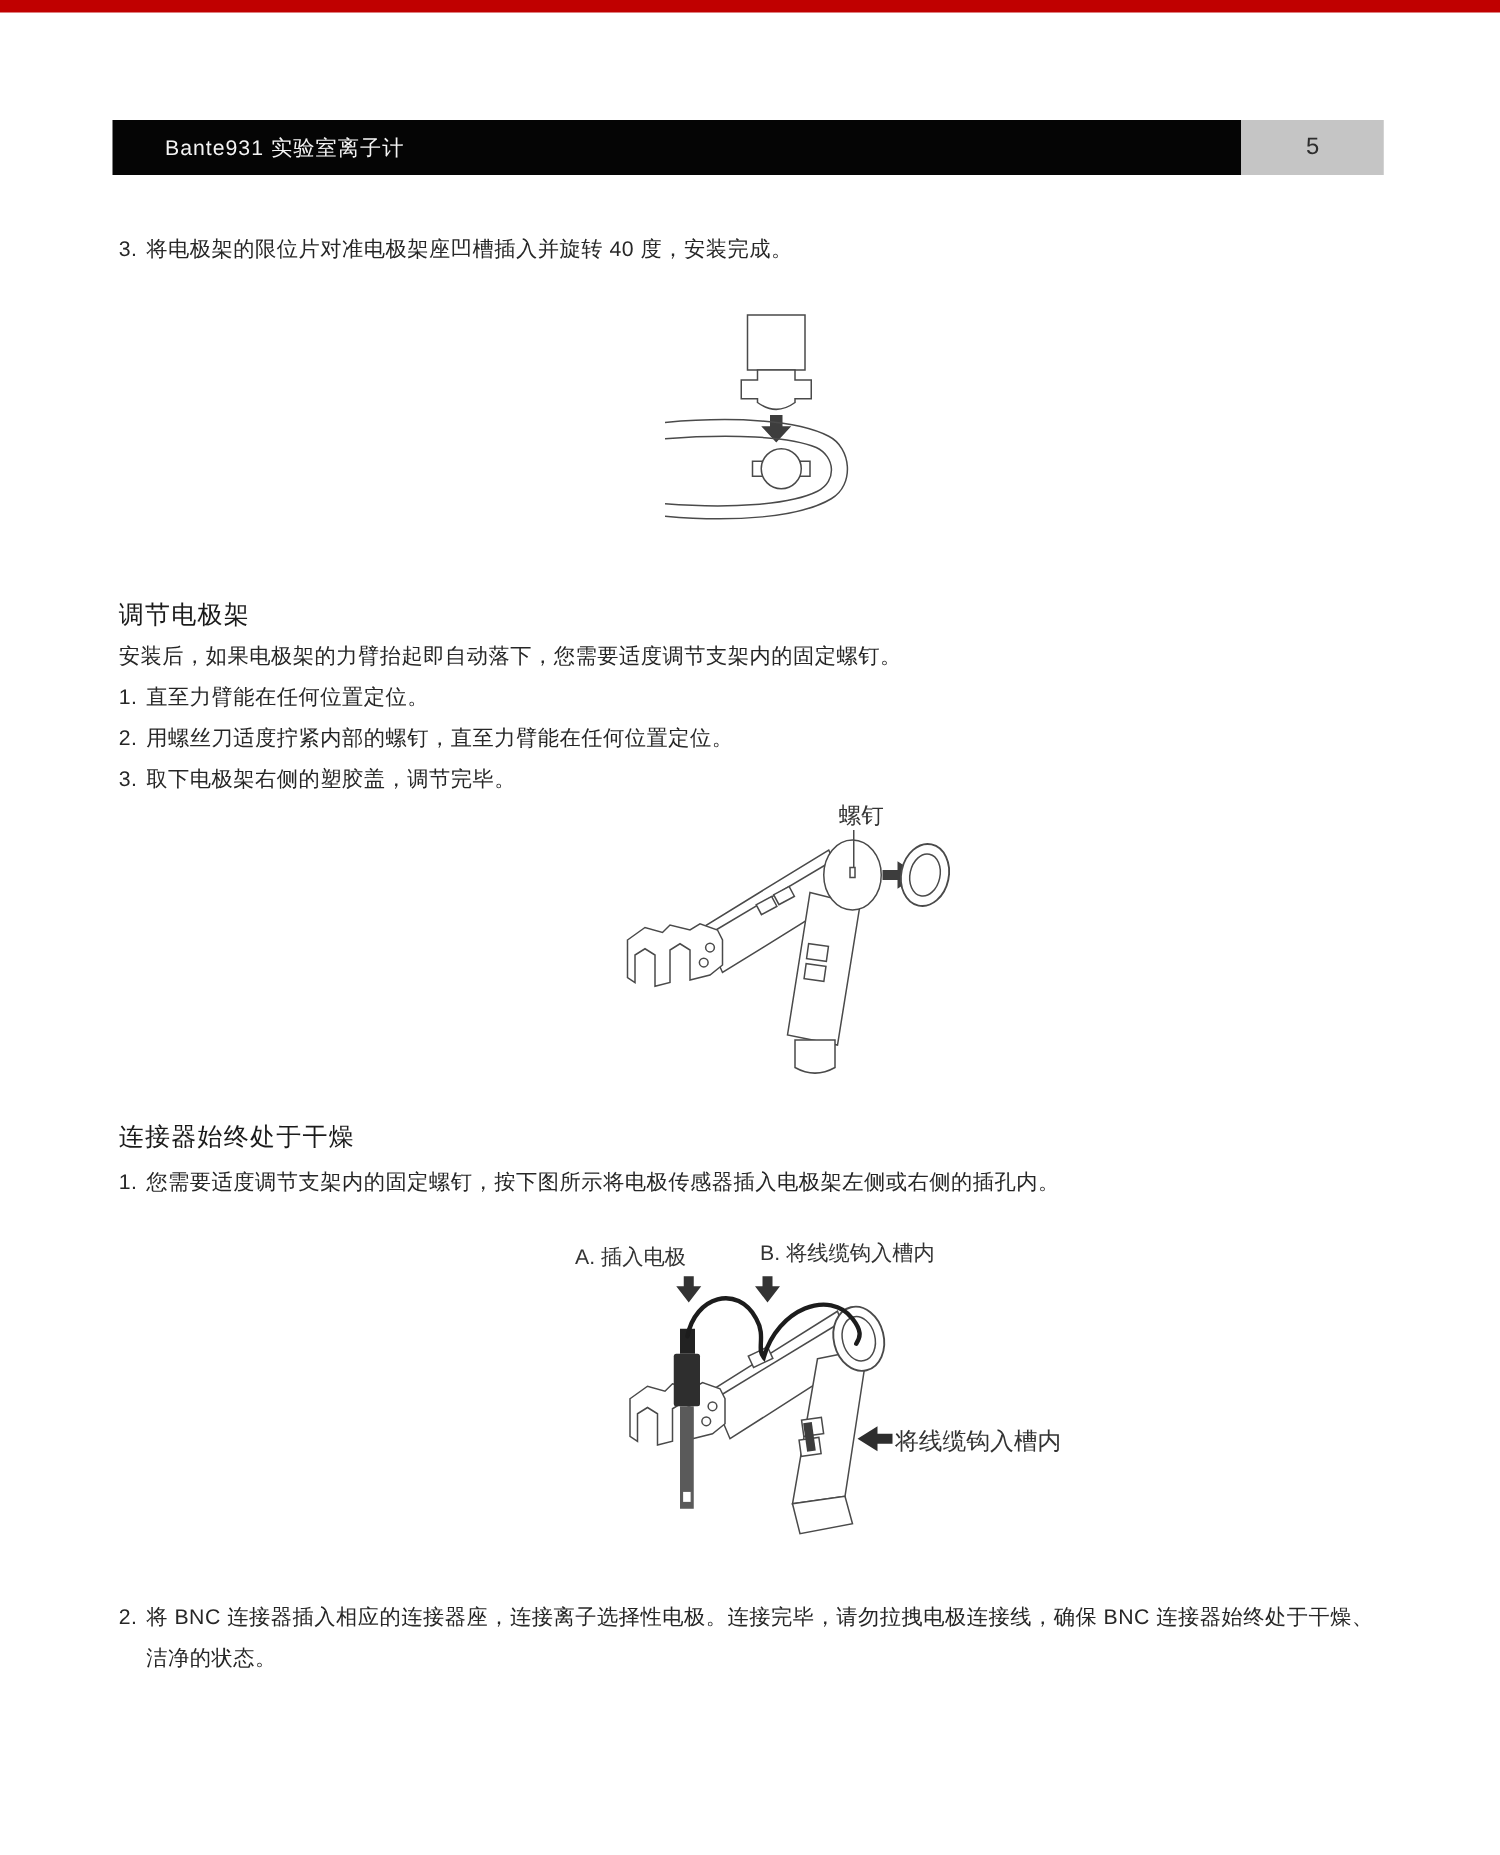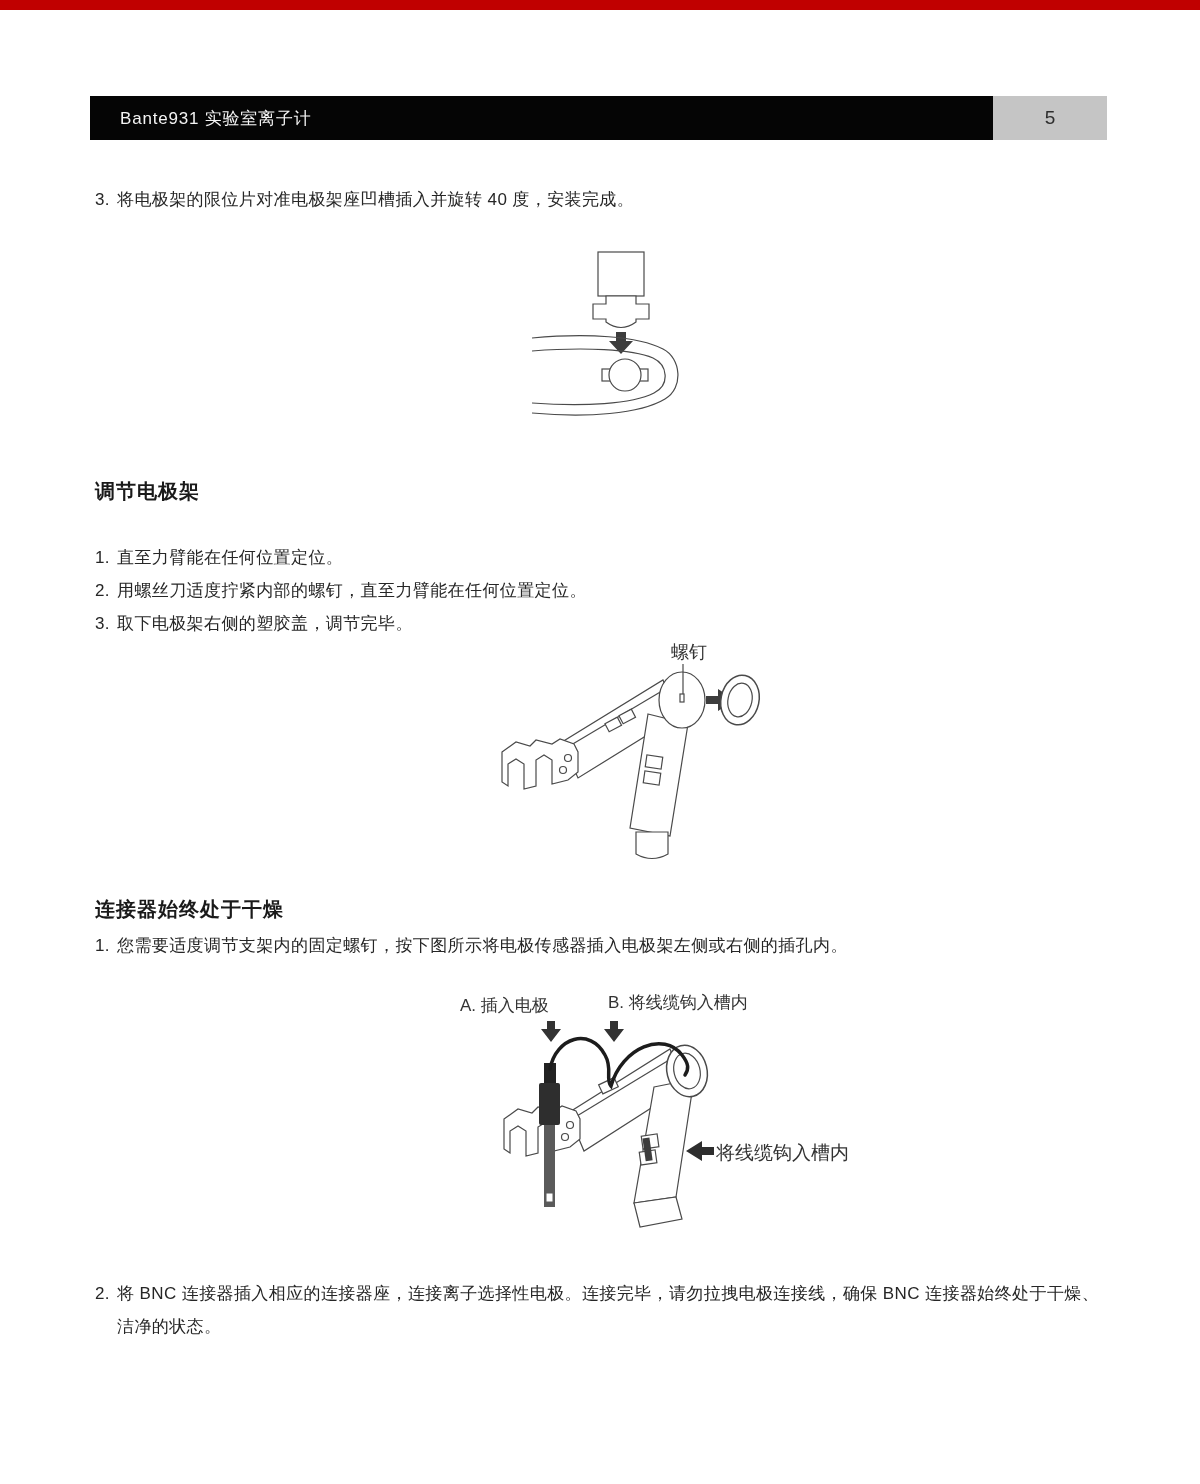--- a/index.html
+++ b/index.html
@@ -22,21 +22,21 @@
     background: #c00000;
   }
   .header-bar {
     position: absolute;
     left: 90px; top: 96px;
     width: 903px; height: 44px;
     background: #050505;
     color: #f4f4f4;
     display: flex;
     align-items: center;
-    padding-left: 30px;
+    padding-left: 42px;
     font-size: 17px;
     letter-spacing: 0.8px;
   }
   .page-num-box {
     position: absolute;
     left: 993px; top: 96px;
     width: 114px; height: 44px;
     background: #c5c5c5;
     color: #2e2e2e;
     display: flex;
@@ -60,21 +60,21 @@
     left: 95px;
     width: 1016px;
     font-size: 17px;
     letter-spacing: 0.4px;
     line-height: 24px;
   }
   .section-heading {
     position: absolute;
     left: 95px;
     font-size: 20px;
-    font-weight: bold;
+    font-weight: normal;
     color: #1a1a1a;
     letter-spacing: 1px;
   }
   .para-wrap .txt { line-height: 33px; }
   .para-wrap .num { line-height: 33px; }
   figure { position: absolute; }
   svg text {
     font-family: "Liberation Sans", sans-serif;
     fill: #333333;
   }
@@ -110,20 +110,21 @@
       <path d="M84,90 h10 v9 h7 l-12,13 -12,-13 h7 z" fill="#3d3d3d"></path>
       <path class="line-open" d="M0,96 C55,91 106,94 131,107 C149,116 152,146 133,157 C108,172 55,176 0,171"></path>
       <path class="line-open" d="M0,109 C52,105 100,107 121,116 C136,123 138,143 122,151 C100,162 52,165 0,161"></path>
       <rect class="line-art" x="70" y="127" width="12" height="12"></rect>
       <rect class="line-art" x="104" y="127" width="12" height="12"></rect>
       <circle class="line-art" cx="93" cy="133" r="16"></circle>
     </svg>
   </figure>
 
   <h2 class="section-heading" style="top:478px">调节电极架</h2>
+  <div class="plain-line" style="top:513px">安装后，如果电极架的力臂抬起即自动落下，您需要适度调节支架内的固定螺钉。</div>
 
   <div class="body-line" style="top:546px">
     <span class="num">1.</span>
     <span class="txt">直至力臂能在任何位置定位。</span>
   </div>
   <div class="body-line" style="top:579px">
     <span class="num">2.</span>
     <span class="txt">用螺丝刀适度拧紧内部的螺钉，直至力臂能在任何位置定位。</span>
   </div>
   <div class="body-line" style="top:612px">

